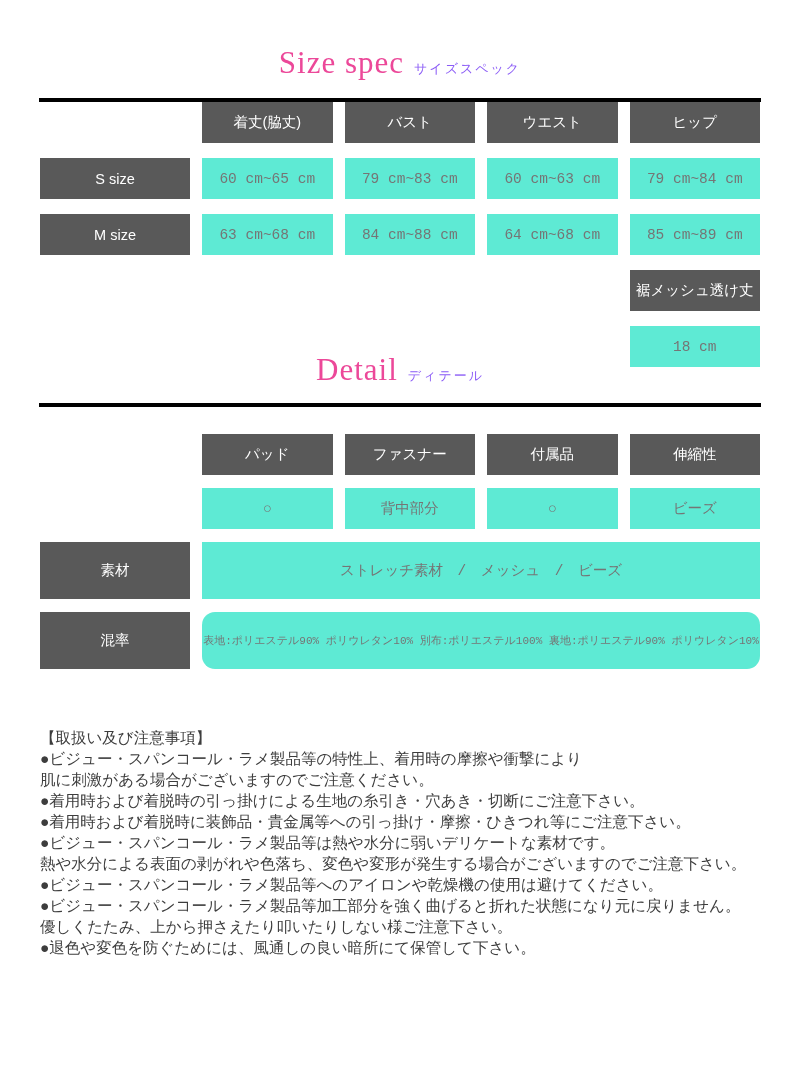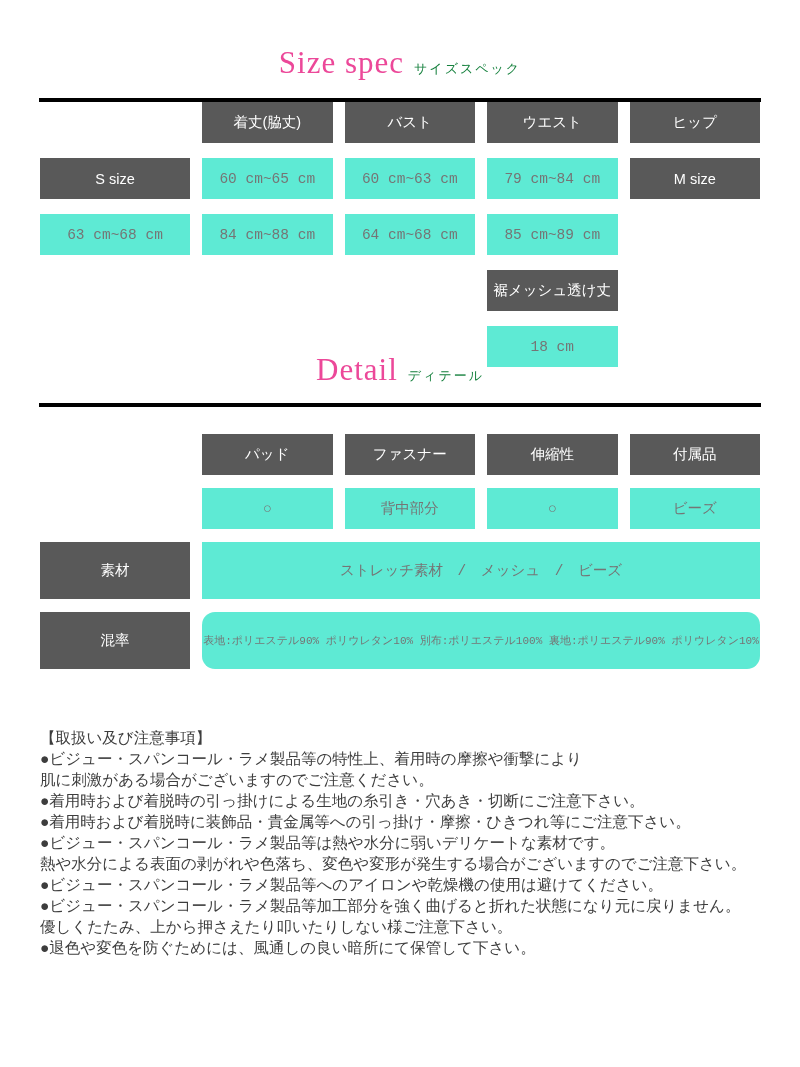--- a/index.html
+++ b/index.html
@@ -17,21 +17,21 @@
     line-height: 34px;
     white-space: nowrap;
   }
   .section-title .en {
     font-size: 31px;
     color: #ec4899;
     letter-spacing: 1px;
   }
   .section-title .ja {
     font-size: 13px;
-    color: #15803d;
+    color: #8b5cf6;
     margin-left: 10px;
     letter-spacing: 2px;
   }
   .title-size { margin-top: 46px; }
   .title-detail { margin-top: -14px; }
   .rule {
     width: 722px;
     height: 4px;
     background: #000000;
     margin-left: 39px;
@@ -84,20 +84,21 @@
   <div class="grid size-grid">
 
     <div class="cell empty"></div>
     <div class="cell dark">着丈(脇丈)</div>
     <div class="cell dark">バスト</div>
     <div class="cell dark">ウエスト</div>
     <div class="cell dark">ヒップ</div>
 
     <div class="cell dark">S size</div>
     <div class="cell light">60 cm~65 cm</div>
+    <div class="cell light">79 cm~83 cm</div>
     <div class="cell light">60 cm~63 cm</div>
     <div class="cell light">79 cm~84 cm</div>
 
     <div class="cell dark">M size</div>
     <div class="cell light">63 cm~68 cm</div>
     <div class="cell light">84 cm~88 cm</div>
     <div class="cell light">64 cm~68 cm</div>
     <div class="cell light">85 cm~89 cm</div>
 
     <div class="cell empty"></div>
@@ -116,22 +117,22 @@
   <div class="section-title title-detail">
     <span class="en">Detail</span><span class="ja">ディテール</span>
   </div>
   <div class="rule rule-detail"></div>
 
   <div class="grid detail-grid">
 
     <div class="cell empty"></div>
     <div class="cell dark">パッド</div>
     <div class="cell dark">ファスナー</div>
+    <div class="cell dark">付属品</div>
     <div class="cell dark">伸縮性</div>
-    <div class="cell dark">付属品</div>
 
     <div class="cell empty"></div>
     <div class="cell light">○</div>
     <div class="cell light">背中部分</div>
     <div class="cell light">○</div>
     <div class="cell light">ビーズ</div>
 
     <div class="cell dark tall">素材</div>
     <div class="cell light tall merged">ストレッチ素材　/　メッシュ　/　ビーズ</div>
 

